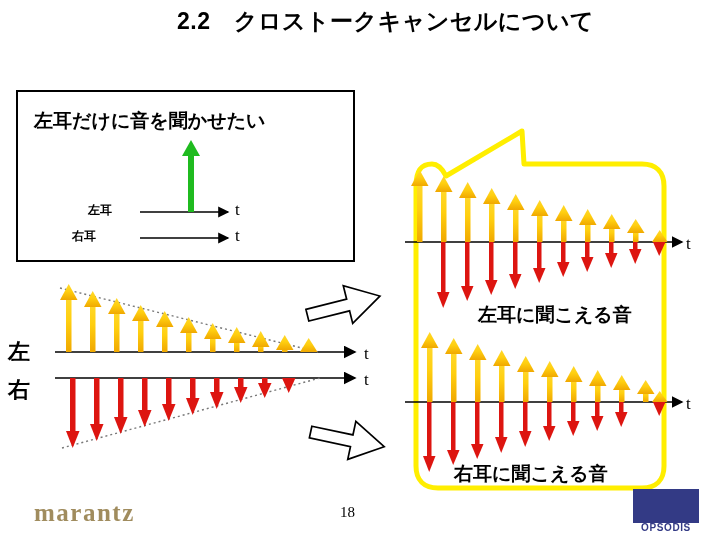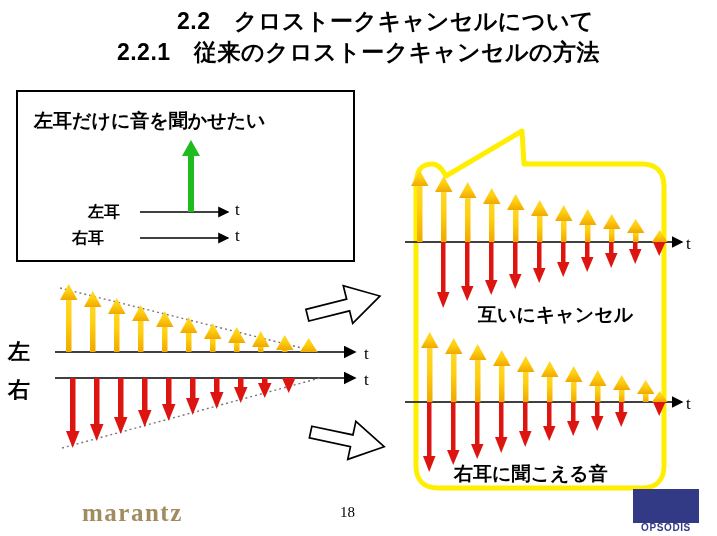--- a/index.html
+++ b/index.html
@@ -46,21 +46,21 @@
   }
   #intent-caption {
     left: 34px;
     top: 108px;
     font-size: 19px;
     font-weight: bold;
     color: #000000;
     white-space: nowrap;
   }
   .small-ear-label {
-    font-size: 16px;
+    font-size: 12px;
     font-weight: bold;
     color: #000000;
     white-space: nowrap;
   }
   #intent-left-label  { left: 88px; top: 202px; }
   #intent-right-label { left: 72px; top: 228px; }
 
   .axis-t {
     font-size: 17px;
     color: #000000;
@@ -122,21 +122,20 @@
 
   
   #marantz-logo {
     left: 34px;
     top: 499px;
     font-family: "Liberation Serif", "DejaVu Serif", serif;
     font-size: 25px;
     font-weight: bold;
     color: #a08c5e;
     letter-spacing: 1.5px;
-    margin-left: 48px;
   }
   #page-number {
     left: 340px;
     top: 504px;
     font-size: 15px;
     color: #000000;
     font-family: "Liberation Serif", "DejaVu Serif", serif;
   }
   #opsodis-logo {
     left: 633px;
@@ -162,35 +161,34 @@
     color: #333a85;
     letter-spacing: 0.6px;
   }
 </style>
 </head>
 <body>
 
 <div id="slide">
 
   <div class="title-line" id="title-1">2.2　クロストークキャンセルについて</div>
-  <div class="title-line" id="title-2">2.2.1　従来のクロストークキャンセルの方法</div>
 
   <div class="abs" id="intent-box"></div>
   <div class="abs" id="intent-caption">左耳だけに音を聞かせたい</div>
   <div class="abs small-ear-label" id="intent-left-label">左耳</div>
   <div class="abs small-ear-label" id="intent-right-label">右耳</div>
   <div class="abs axis-t" style="left:235px; top:200px;">t</div>
   <div class="abs axis-t" style="left:235px; top:226px;">t</div>
 
   <div class="abs big-lr-label" id="label-left">左</div>
   <div class="abs big-lr-label" id="label-right">右</div>
   <div class="abs axis-t" style="left:364px; top:344px;">t</div>
   <div class="abs axis-t" style="left:364px; top:370px;">t</div>
 
-  <div class="abs" id="label-left-ear-sound">互いにキャンセル</div>
+  <div class="abs" id="label-left-ear-sound">左耳に聞こえる音</div>
   <div class="abs" id="label-right-ear-sound">右耳に聞こえる音</div>
   <div class="abs axis-t" style="left:686px; top:234px;">t</div>
   <div class="abs axis-t" style="left:686px; top:394px;">t</div>
 
   <svg class="svg-layer" viewBox="0 0 717 536">
     <defs>
       <linearGradient id="gradYellow" x1="0" y1="1" x2="0" y2="0">
         <stop offset="0%" stop-color="#f0a800"></stop>
         <stop offset="55%" stop-color="#ffcf10"></stop>
         <stop offset="100%" stop-color="#ffd92e"></stop>

